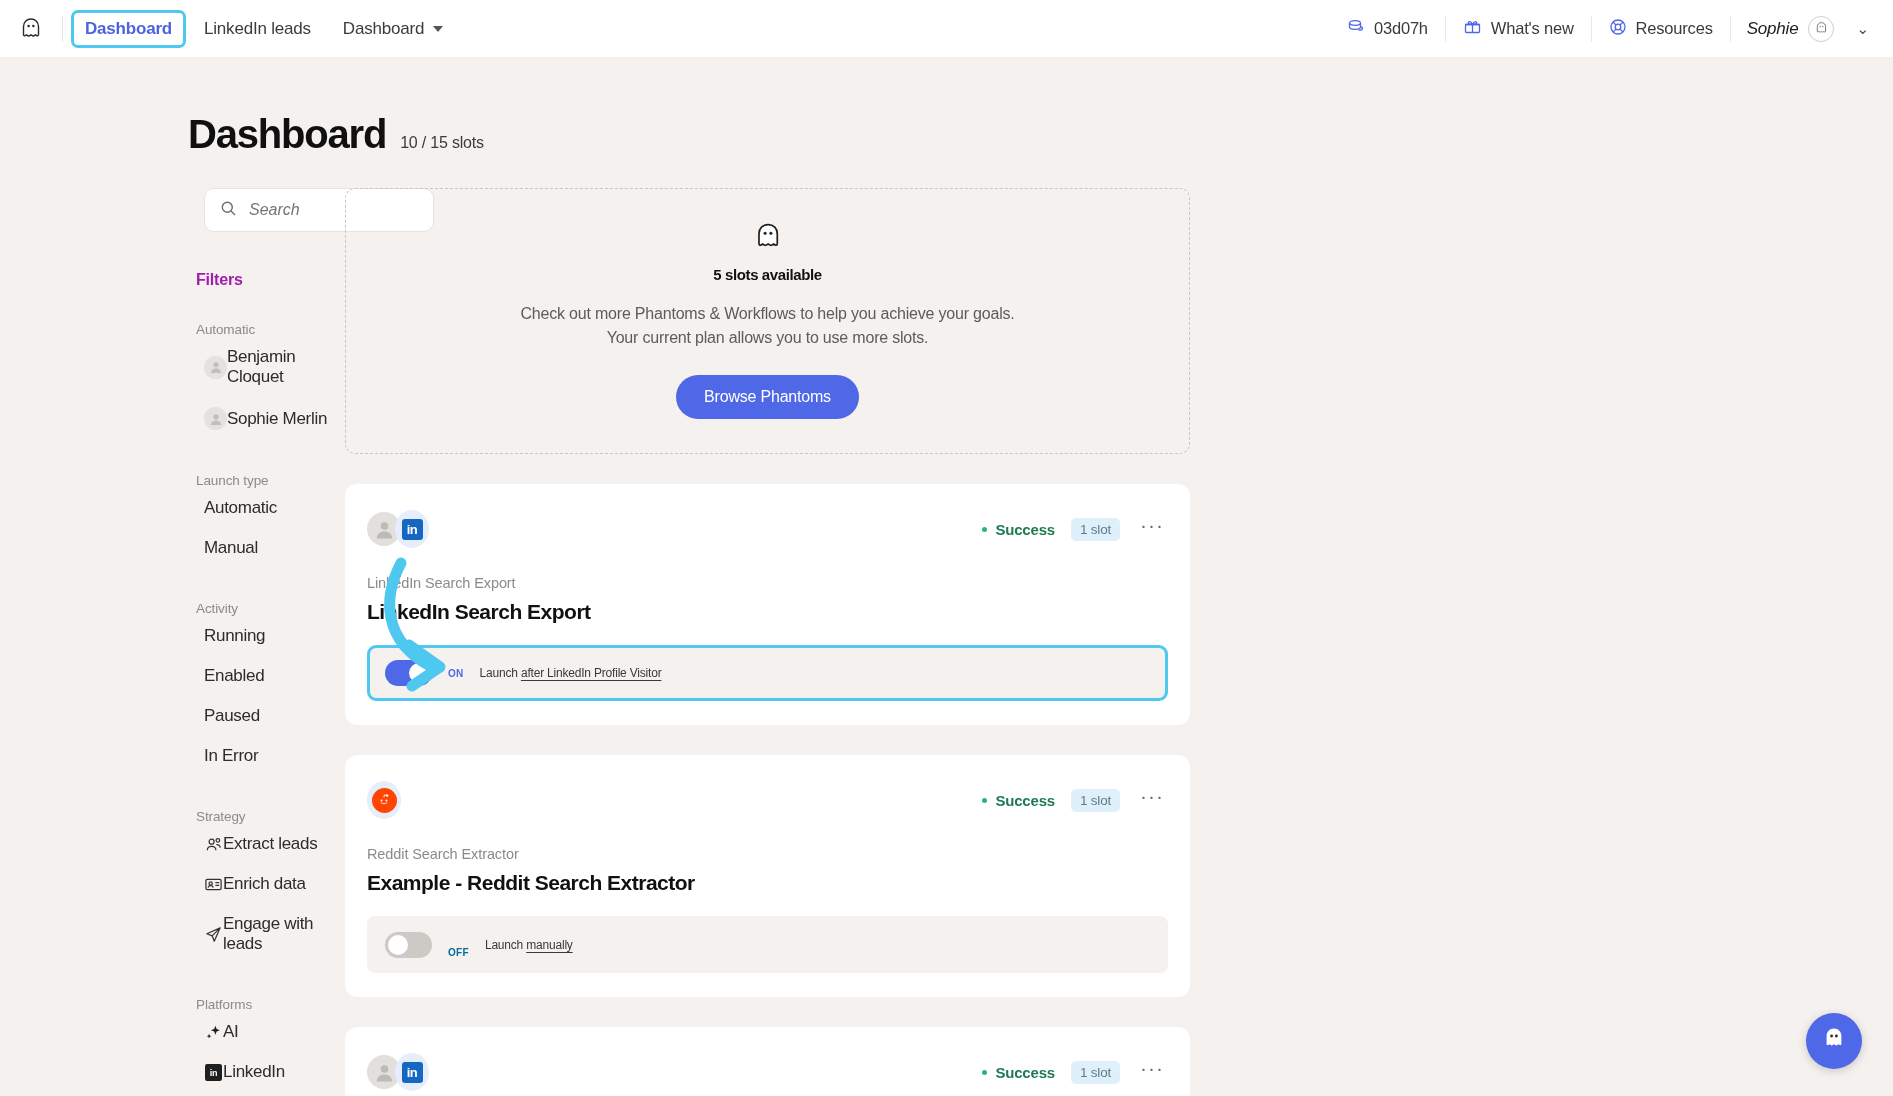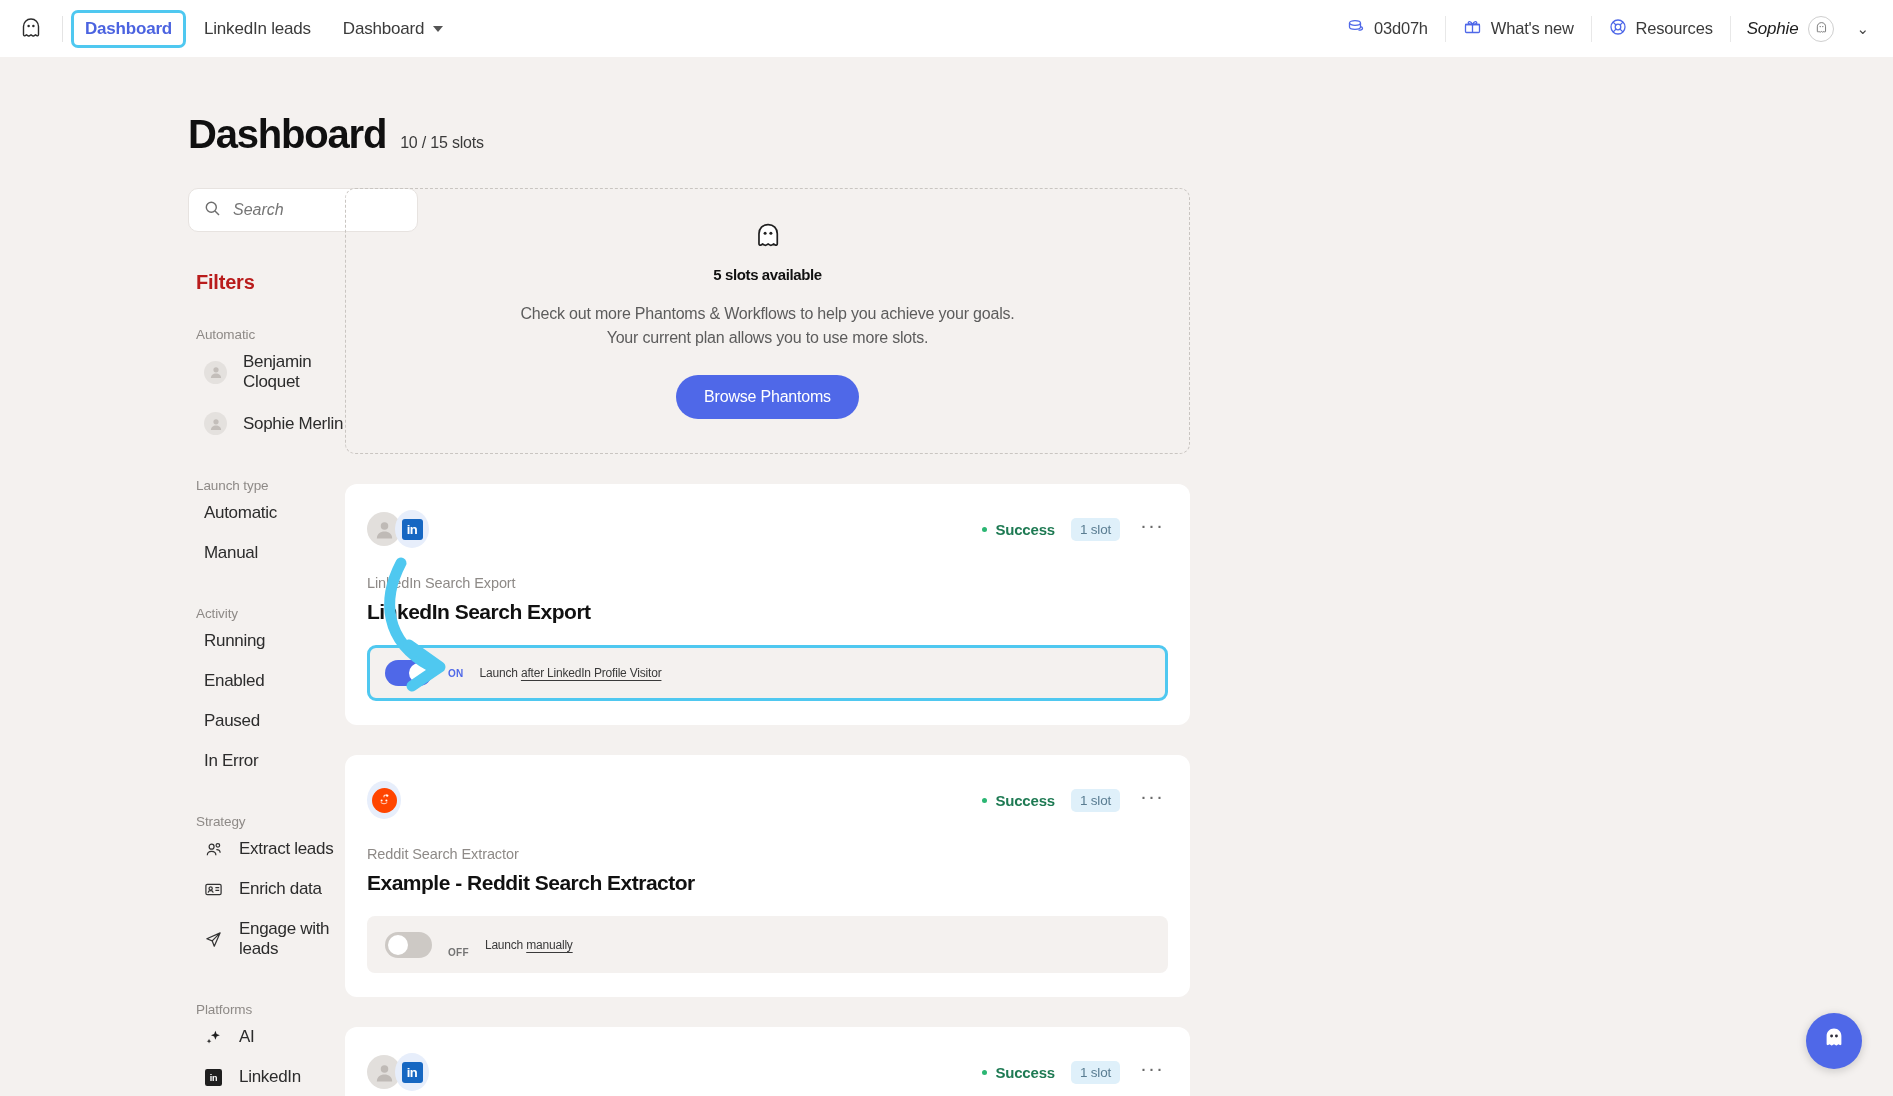--- a/index.html
+++ b/index.html
@@ -53,29 +53,30 @@
   .slots-count { font-size:16px; color:#3b3b3b; letter-spacing:-0.2px; }
 
   .body-wrap { display:flex; }
 
   
   .sidebar { width: 345px; padding: 31px 0 0 188px; }
   .searchbox {
     width: 230px; height: 44px; background:#fff; border:1px solid #E7E3E0;
     border-radius: 10px; display:flex; align-items:center; gap:12px; padding: 0 15px;
     cursor:text;
+    margin-left:16px;
   }
   .searchbox input {
     border:none; outline:none; background:transparent; font-size:16px;
     font-family:"Liberation Sans", sans-serif; font-style:italic; color:#8b8b8b; width:100%;
   }
-  .filters-h { font-size:20px; font-weight:700; color:#b91c1c; margin: 39px 0 0 8px; letter-spacing:-0.2px; }
+  .filters-h { font-size:16px; font-weight:700; color:#a21caf; margin: 39px 0 0 8px; letter-spacing:-0.2px; }
   .grp-label { font-size:13.5px; color:#8E8A87; margin: 33px 0 0 8px; letter-spacing:-0.1px; }
   .f-item {
-    display:flex; align-items:center; gap:16px; font-size:17px; color:#2c2c2c;
+    display:flex; align-items:center; gap:0; font-size:17px; color:#2c2c2c;
     padding: 10px 0 10px 16px; cursor:pointer; letter-spacing:-0.3px;
   }
   .avatar-sm {
     width:23px;height:23px;border-radius:50%;background:#E4E1DE;
     display:flex;align-items:center;justify-content:center;flex:none;
   }
   .ic { width:19px; height:19px; flex:none; display:flex; align-items:center; justify-content:center; }
 
   
   .main { width: 845px; padding-top: 31px; }
@@ -126,21 +127,21 @@
   }
   .launch-row.focused { border:3px solid #4FC8F0; padding: 12px 15px; border-radius:9px; }
   .toggle { width:47px;height:26px;border-radius:14px;position:relative;flex:none;cursor:pointer; }
   .toggle.on { background:#4F68E8; }
   .toggle.off { background:#CDC9C5; }
   .knob { position:absolute; top:3px; width:20px;height:20px;border-radius:50%;background:#fff; }
   .toggle.on .knob { right:3px; }
   .toggle.off .knob { left:3px; }
   .onoff { font-size:10px; font-weight:700; letter-spacing:0.3px; }
   .onoff.on { color:#4F68E8; }
-  .onoff.off { color:#737373;margin-top:16px; }
+  .onoff.off { color:#0369a1;margin-top:16px; }
   .launch-text { font-size:12px; color:#3a3a3a; letter-spacing:-0.2px; }
   .launch-text u { text-decoration:underline; text-underline-offset:3px; cursor:pointer; }
 
   
   .arrow-ann { position:absolute; left:368px; top:553px; pointer-events:none; }
 
   
   .chat-fab {
     position:absolute; right:31px; bottom:27px;
     width:56px;height:56px;border-radius:50%;background:#4F68E8;

